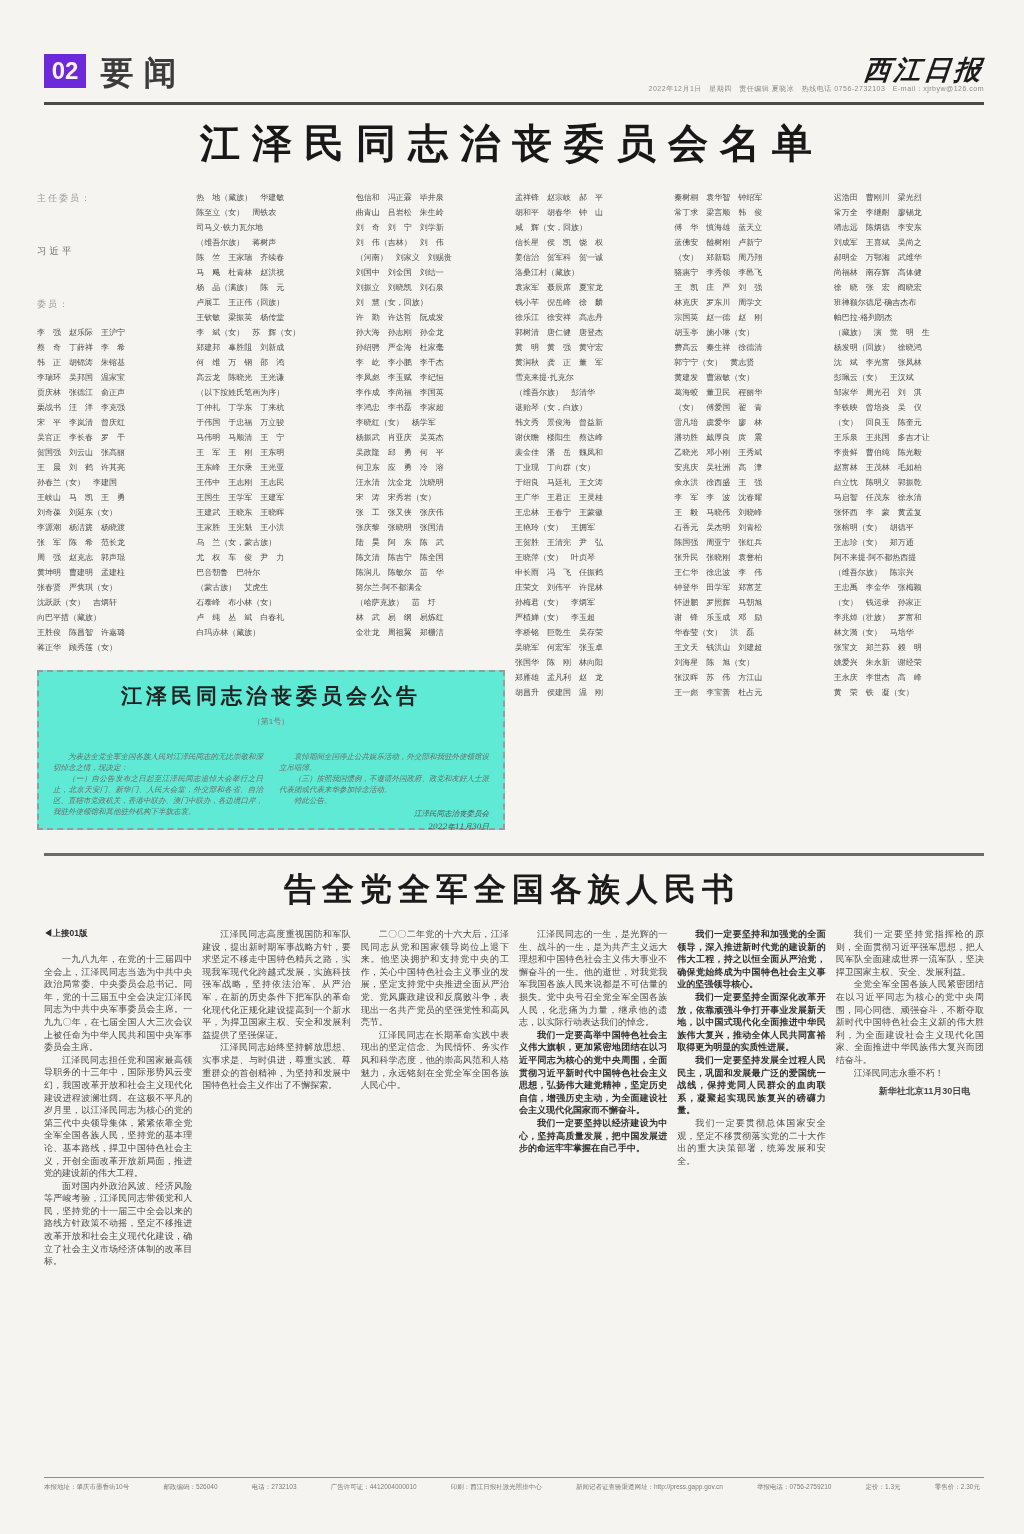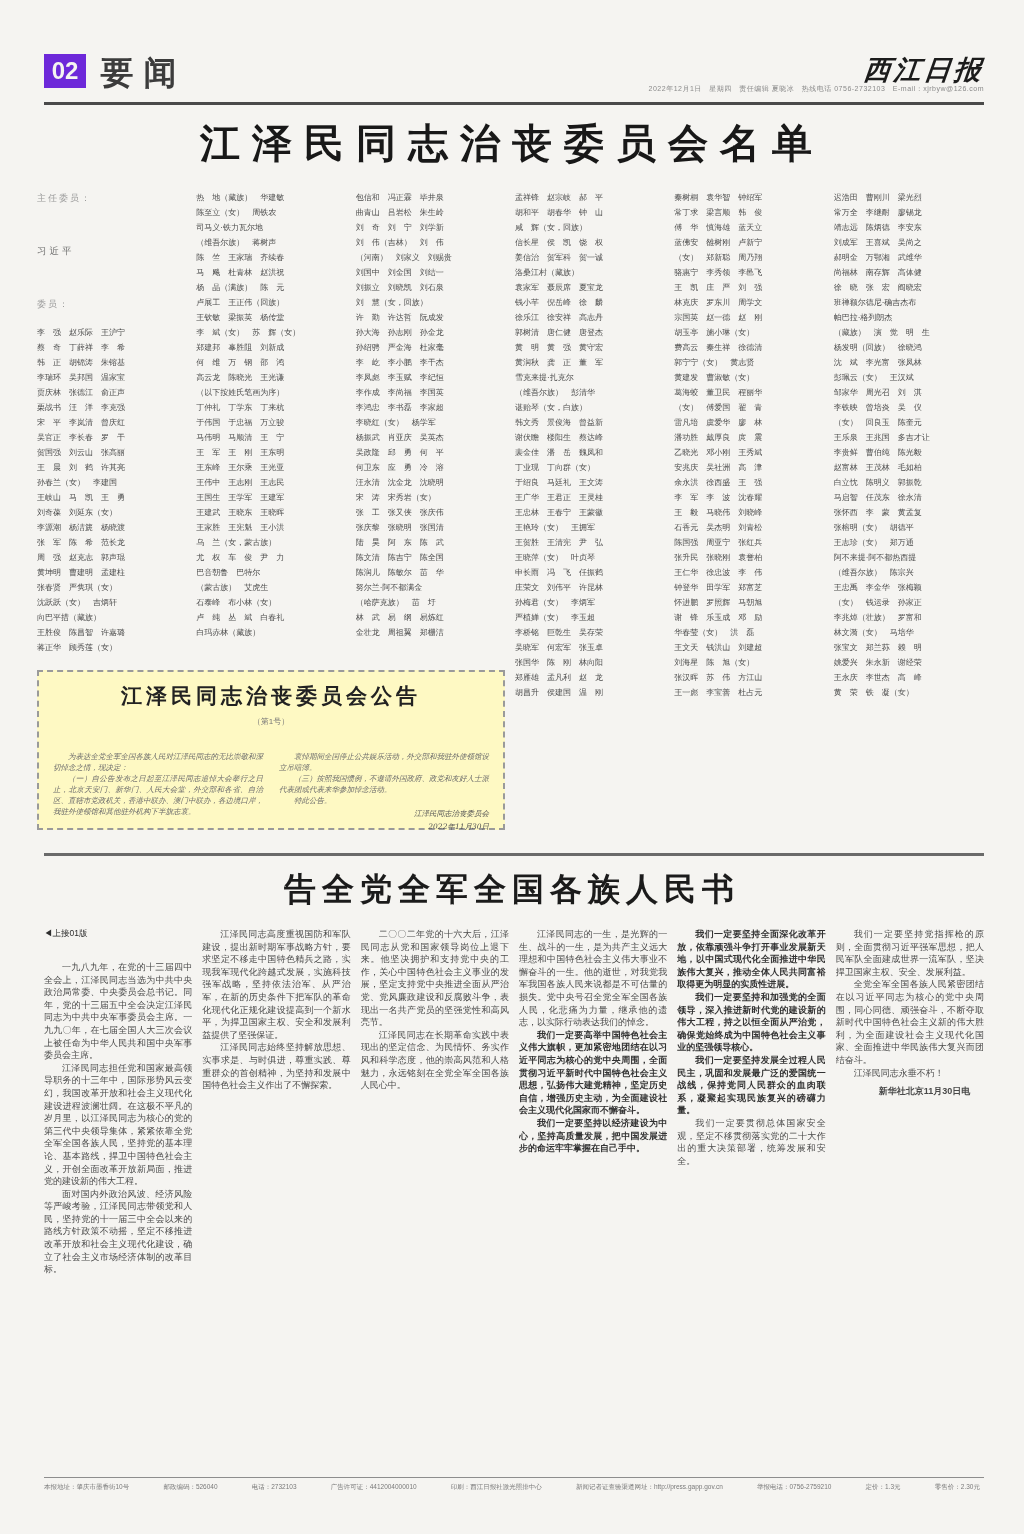--- a/index.html
+++ b/index.html
@@ -19,37 +19,37 @@
       color:#181818;letter-spacing:12px;font-family:"Liberation Sans",sans-serif;}
   
   .names{position:absolute;left:37px;right:40px;top:190px;height:558px;display:flex;gap:9px;}
   .ncol{flex:1;overflow:hidden;height:556px;}
   .name-line{font-size:8px;line-height:15px;color:#4c4c4c;white-space:nowrap;overflow:hidden;}
   .lbl{font-size:9px;color:#9a9a9a;letter-spacing:2px;}
   .lbl-chair{margin-top:2px;}
   .chair-name{font-size:9.5px;color:#6f6f6f;margin-top:40px;letter-spacing:3px;}
   .lbl-members{margin-top:40px;margin-bottom:14px;}
   
-  .notice{position:absolute;left:0px;top:480px;width:468px;height:160px;background:#fef9c3;
+  .notice{position:absolute;left:0px;top:480px;width:468px;height:160px;background:#5eead4;
           border:2px dashed #9a9a9a;box-sizing:border-box;padding:8px 14px 6px;}
   .notice-title{text-align:center;font-size:21px;font-weight:900;color:#222;letter-spacing:4px;margin-top:2px;}
   .notice-sub{text-align:center;font-size:8px;color:#777;margin-top:6px;}
   .notice-cols{column-count:2;column-gap:16px;margin-top:24px;font-family:"DejaVu Serif",serif;
                font-style:italic;font-size:7.5px;line-height:11px;color:#6b6b6b;text-align:justify;}
   .notice-cols p{margin:0;text-indent:2em;}
   .notice-sign{text-align:right;font-size:7.5px;color:#555;font-family:"DejaVu Serif",serif;
                font-style:italic;margin-top:2px;}
   
   .rule2{position:absolute;left:44px;right:40px;top:853px;border-top:3px solid #6a6a6a;}
   .h2{position:absolute;left:0;right:0;top:868px;text-align:center;font-size:32px;font-weight:900;
       color:#1b1b1b;letter-spacing:6px;}
   
   .letter{position:absolute;left:44px;right:40px;top:928px;height:548px;display:flex;gap:10px;}
   .lcol{flex:1;overflow:hidden;}
-  .continued{font-size:8.5px;font-weight:normal;color:#2e2e2e;margin-bottom:21px;}
+  .continued{font-size:8.5px;font-weight:bold;color:#2e2e2e;margin-bottom:13px;}
   .letter p{margin:0;font-size:9px;line-height:12.6px;color:#4a4a4a;text-align:justify;text-indent:2em;}
   .letter p.bold{font-weight:bold;color:#333;}
   .signoff{text-align:right;font-weight:bold;text-indent:0 !important;margin-top:6px !important;padding-left:43px;}
   
   .footer{position:absolute;left:44px;right:40px;top:1477px;border-top:1.5px solid #8d8d8d;padding-top:5px;
           display:flex;justify-content:space-between;font-size:6.5px;color:#7a7a7a;white-space:nowrap;overflow:hidden;}
   .footer span{margin-right:4px;}
 </style>
 </head>
 <body>
@@ -293,22 +293,22 @@
   <div class="lcol">
       <p>二〇〇二年党的十六大后，江泽民同志从党和国家领导岗位上退下来。他坚决拥护和支持党中央的工作，关心中国特色社会主义事业的发展，坚定支持党中央推进全面从严治党、党风廉政建设和反腐败斗争，表现出一名共产党员的坚强党性和高风亮节。</p>
       <p>江泽民同志在长期革命实践中表现出的坚定信念、为民情怀、务实作风和科学态度，他的崇高风范和人格魅力，永远铭刻在全党全军全国各族人民心中。</p>
     </div>
   <div class="lcol">
       <p>江泽民同志的一生，是光辉的一生、战斗的一生，是为共产主义远大理想和中国特色社会主义伟大事业不懈奋斗的一生。他的逝世，对我党我军我国各族人民来说都是不可估量的损失。党中央号召全党全军全国各族人民，化悲痛为力量，继承他的遗志，以实际行动表达我们的悼念。</p>
       <p class="bold">我们一定要高举中国特色社会主义伟大旗帜，更加紧密地团结在以习近平同志为核心的党中央周围，全面贯彻习近平新时代中国特色社会主义思想，弘扬伟大建党精神，坚定历史自信，增强历史主动，为全面建设社会主义现代化国家而不懈奋斗。</p>
       <p class="bold">我们一定要坚持以经济建设为中心，坚持高质量发展，把中国发展进步的命运牢牢掌握在自己手中。</p>
     </div>
   <div class="lcol">
+      <p class="bold">我们一定要坚持和加强党的全面领导，深入推进新时代党的建设新的伟大工程，持之以恒全面从严治党，确保党始终成为中国特色社会主义事业的坚强领导核心。</p>
       <p class="bold">我们一定要坚持全面深化改革开放，依靠顽强斗争打开事业发展新天地，以中国式现代化全面推进中华民族伟大复兴，推动全体人民共同富裕取得更为明显的实质性进展。</p>
-      <p class="bold">我们一定要坚持和加强党的全面领导，深入推进新时代党的建设新的伟大工程，持之以恒全面从严治党，确保党始终成为中国特色社会主义事业的坚强领导核心。</p>
       <p class="bold">我们一定要坚持发展全过程人民民主，巩固和发展最广泛的爱国统一战线，保持党同人民群众的血肉联系，凝聚起实现民族复兴的磅礴力量。</p>
       <p>我们一定要贯彻总体国家安全观，坚定不移贯彻落实党的二十大作出的重大决策部署，统筹发展和安全。</p>
     </div>
   <div class="lcol">
     <span><p>我们一定要坚持党指挥枪的原则，全面贯彻习近平强军思想，把人民军队全面建成世界一流军队，坚决捍卫国家主权、安全、发展利益。</p><p>全党全军全国各族人民紧密团结在以习近平同志为核心的党中央周围，同心同德、顽强奋斗，不断夺取新时代中国特色社会主义新的伟大胜利，为全面建设社会主义现代化国家、全面推进中华民族伟大复兴而团结奋斗。</p><p>江泽民同志永垂不朽！</p></span>
     <p class="signoff">新华社北京11月30日电</p>
   </div>
 </div>
 
 <div class="footer">

